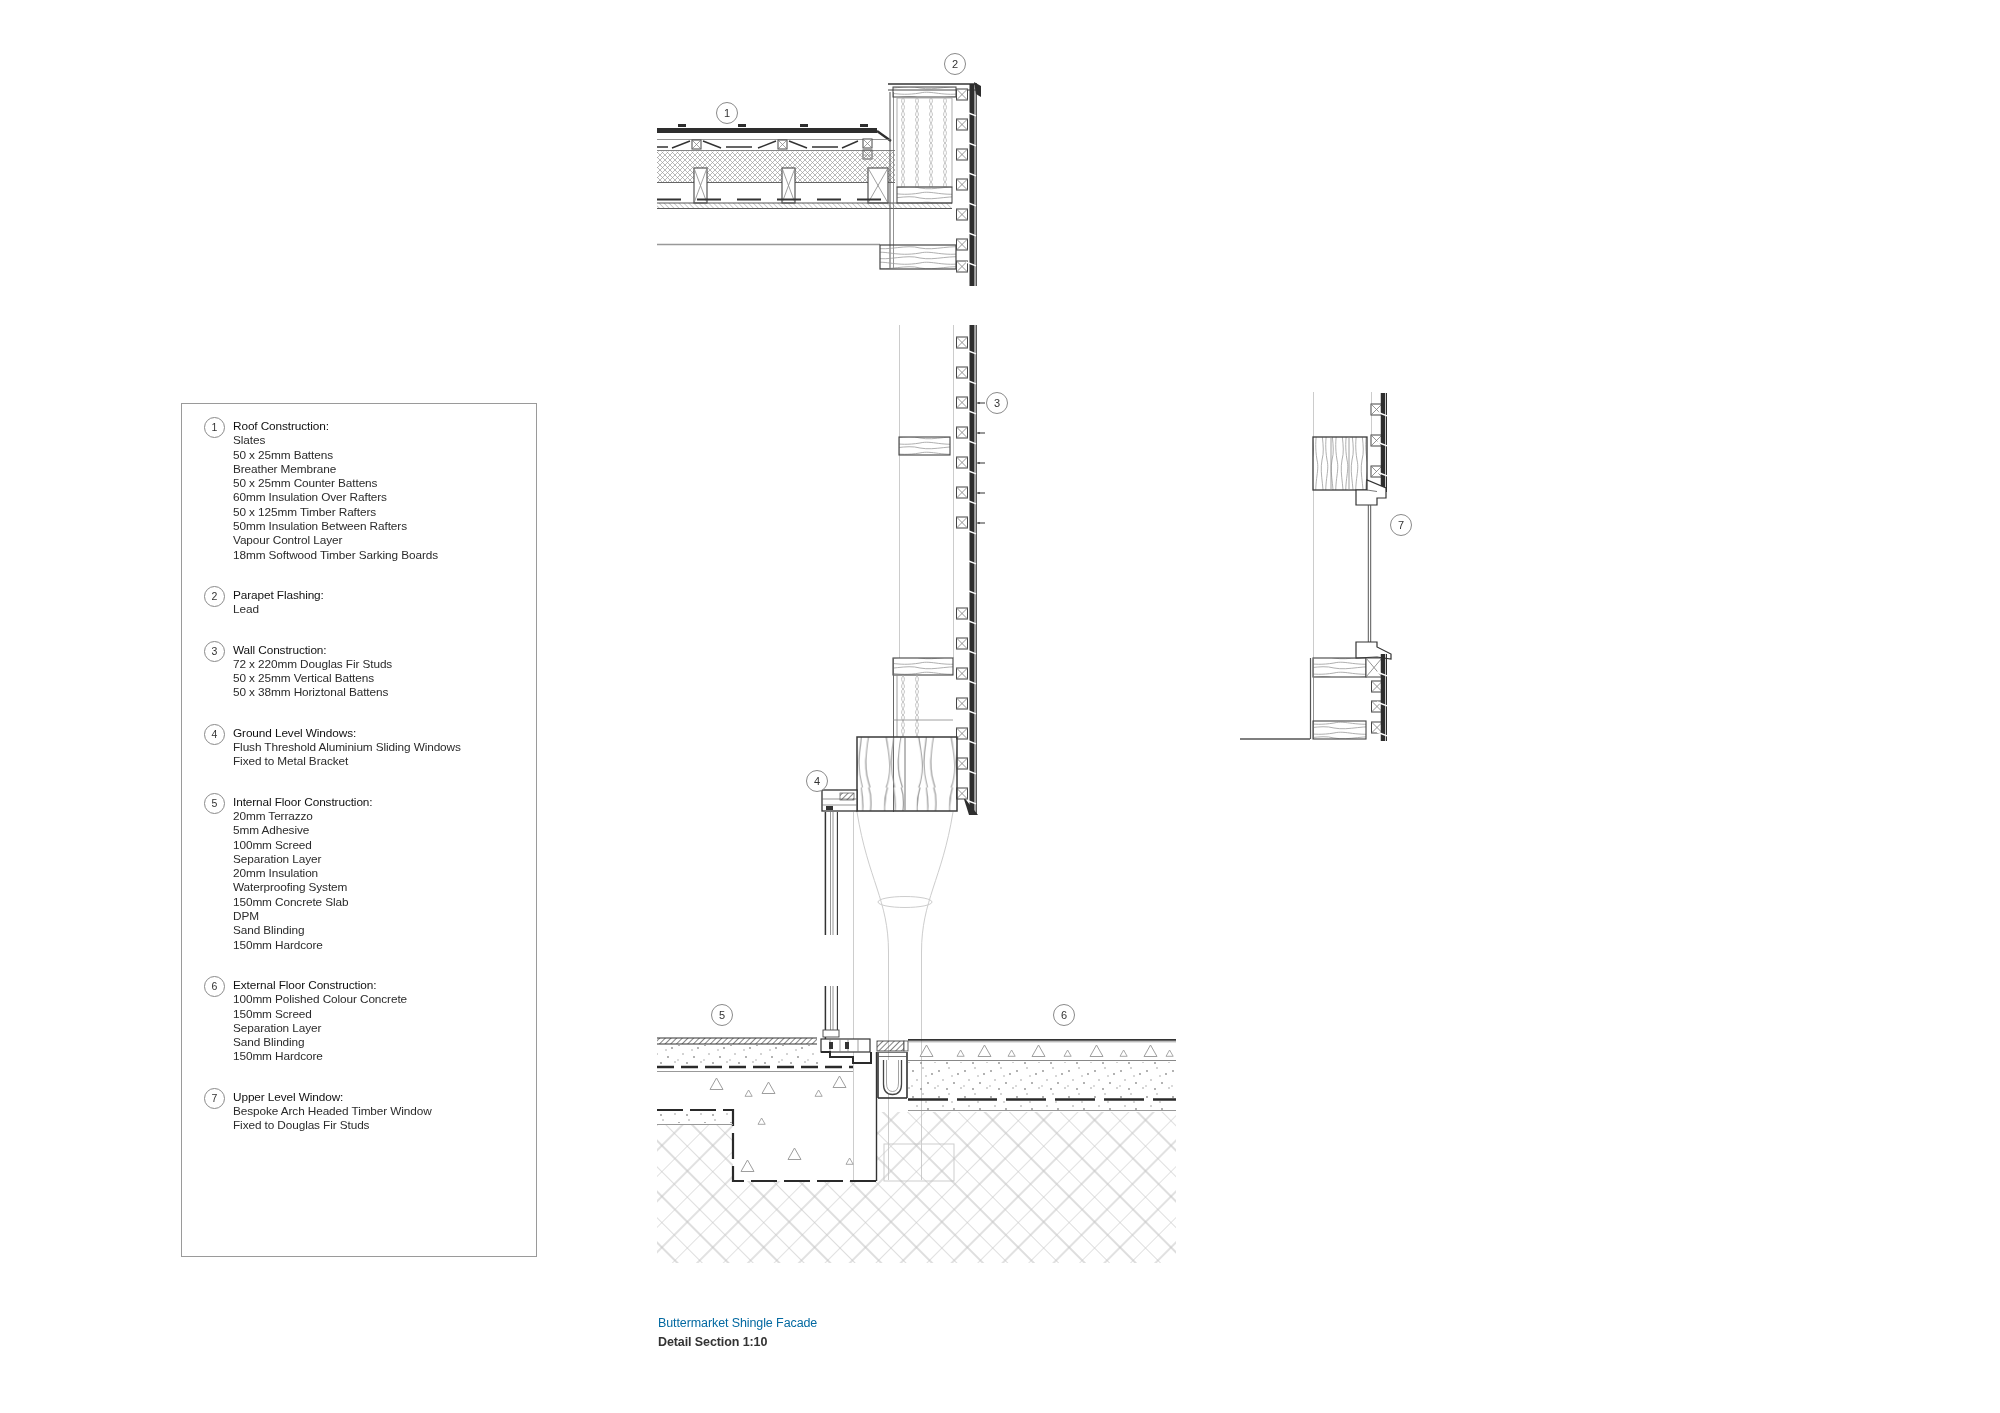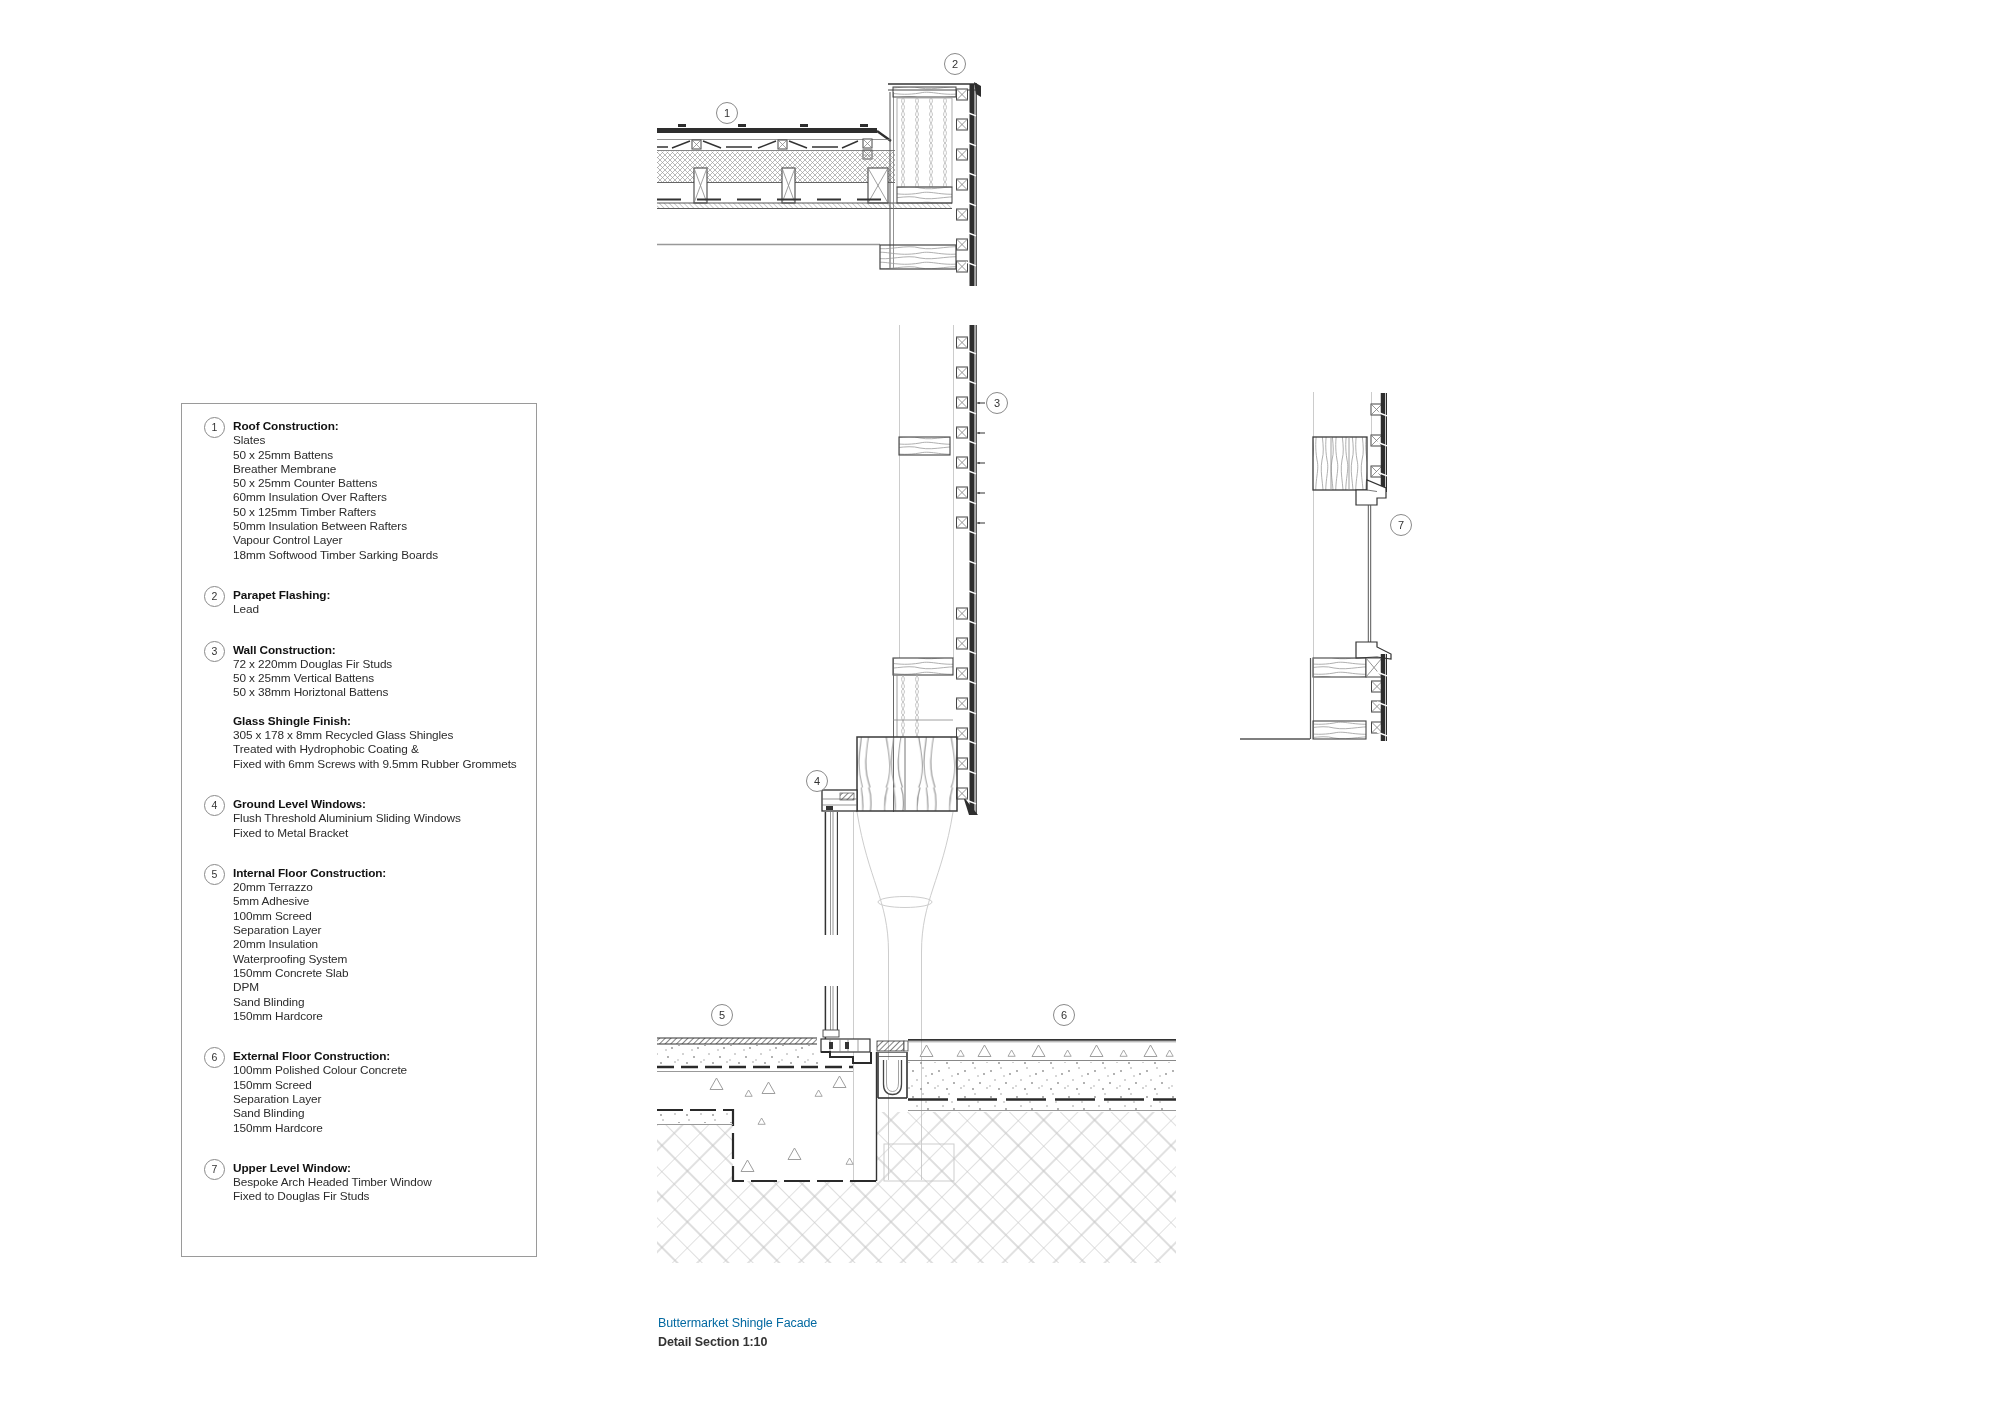--- a/index.html
+++ b/index.html
@@ -7,21 +7,21 @@
          font-family:"Liberation Sans",sans-serif;color:#2b2b2b;}
   svg{position:absolute;left:0;top:0;}
   
   #legend{position:absolute;left:181px;top:403px;width:356px;height:854px;
           border:1px solid #9a9a9a;box-sizing:border-box;background:#fff;
           padding:15px 10px 0 22px;}
   .litem{display:flex;align-items:flex-start;margin-bottom:26px;}
   .lnum{flex:0 0 auto;width:19px;height:19px;border:1px solid #8a8a8a;border-radius:50%;
         font-size:10.5px;line-height:19px;text-align:center;color:#333;margin-top:-2px;}
   .ltext{margin-left:8px;font-size:11.8px;line-height:14.3px;letter-spacing:-0.1px;}
-  .ltitle{font-weight:bold;color:#111;}
+  .ltitle{font-weight:normal;color:#111;}
   .lsub{margin-top:14px;}
   
   .co{position:absolute;width:20px;height:20px;border:1.2px solid #8a8a8a;border-radius:50%;
       background:#fff;font-size:11px;line-height:20px;text-align:center;color:#333;
       transform:translate(-50%,-50%);}
   
   #dtitle{position:absolute;left:658px;top:1291px;font-size:12.5px;font-weight:bold;color:#333;letter-spacing:-0.1px;margin-top:44px;}
   #dsub{position:absolute;left:658px;top:1316px;font-size:12.5px;color:#0369a1;letter-spacing:-0.1px;}
 </style>
 </head>
@@ -366,26 +366,20 @@
           <div>Lead</div>
         </div>
       </div>
       <div class="litem">
         <div class="lnum">3</div>
         <div class="ltext">
           <div class="ltitle">Wall Construction:</div>
           <div>72 x 220mm Douglas Fir Studs</div>
           <div>50 x 25mm Vertical Battens</div>
           <div>50 x 38mm Horiztonal Battens</div>
-          <div class="lsub">
-            <div class="ltitle">Glass Shingle Finish:</div>
-            <div>305 x 178 x 8mm Recycled Glass Shingles</div>
-            <div>Treated with Hydrophobic Coating &amp;</div>
-            <div>Fixed with 6mm Screws with 9.5mm Rubber Grommets</div>
-          </div>
         </div>
       </div>
       <div class="litem">
         <div class="lnum">4</div>
         <div class="ltext">
           <div class="ltitle">Ground Level Windows:</div>
           <div>Flush Threshold Aluminium Sliding Windows</div>
           <div>Fixed to Metal Bracket</div>
         </div>
       </div>

